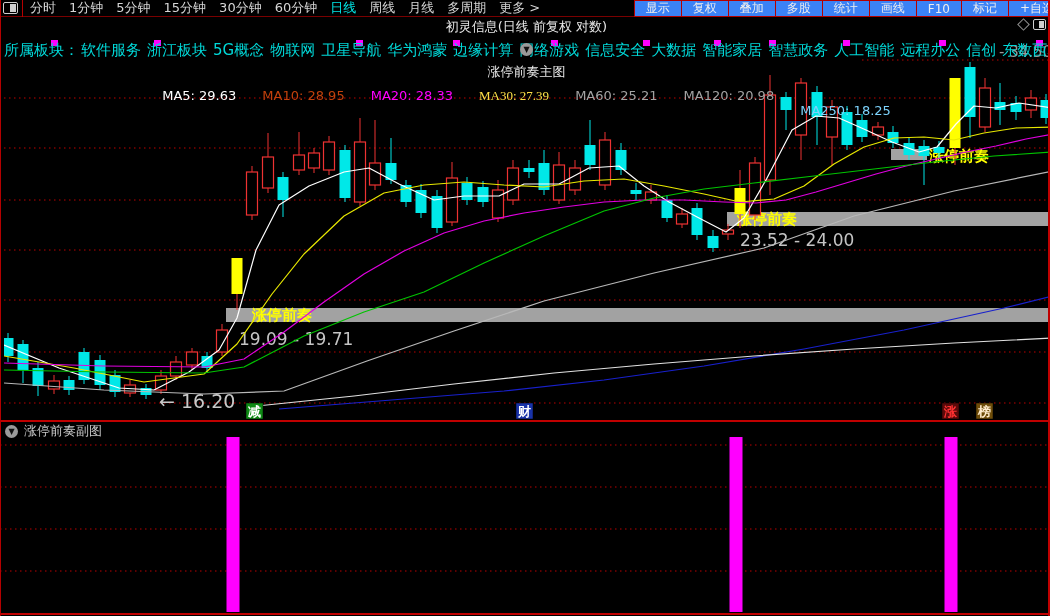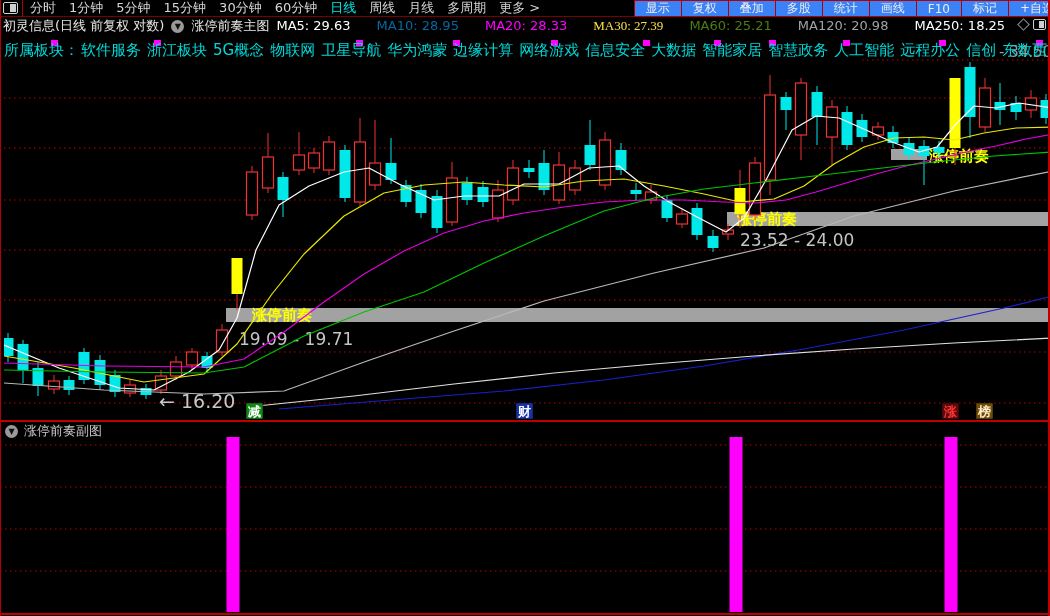--- a/index.html
+++ b/index.html
@@ -15,21 +15,21 @@
   .win-icon::after { content:""; position:absolute; right:1px; top:1px; bottom:1px; width:6px; background:#cfcfcf; }
   .tb-sep { width:1px; height:17px; background:#b40000; margin-right:7px; flex:0 0 auto; }
   .tabs { display:flex; gap:13px; align-items:center; }
   .tab { color:#d6d6d6; font-size:13px; cursor:default; white-space:nowrap; }
   .tab.active { color:#00e8e8; }
   .rbtns { position:absolute; right:-16px; top:0; display:flex; height:17px; }
   .rbtn { border:1px solid #b40000; margin-left:-1px; color:#ededed; font-size:12px;
           padding:0 11px; display:flex; align-items:center; white-space:nowrap; background:#3b82f6; }
   
   .infobar { position:absolute; left:0; top:18px; width:1050px; height:16px; display:flex;
-             align-items:center; gap:7px; z-index:20; background:#000; padding-left:3px; }
+             align-items:center; gap:7px; z-index:20; background:#000; padding-left:3px;flex-direction:column; }
   .stock-title { color:#e8e8e8; font-size:13px; white-space:nowrap; }
   .chev-circle { width:13px; height:13px; border-radius:50%; background:#9a9a9a; color:#111;
                  font-size:8px; line-height:13px; text-align:center; flex:0 0 auto; }
   .ind-title { color:#e8e8e8; font-size:13px; white-space:nowrap; }
   .ma-item { font-size:13px; white-space:nowrap; }
   .info-icons { position:absolute; right:4px; top:1px; display:flex; gap:5px; align-items:center; }
   .diamond { width:9px; height:9px; border:1px solid #909090; transform:rotate(45deg); }
   .pane-icon { width:13px; height:11px; border:1px solid #cfcfcf; border-radius:2px; position:relative; }
   .pane-icon::after { content:""; position:absolute; right:1px; top:1px; bottom:1px; width:5px; background:#cfcfcf; }
   
@@ -79,26 +79,26 @@
       <span class="rbtn">+自选</span>
     </div>
 </div>
 
 <div class="infobar">
   <span class="stock-title">初灵信息(日线 前复权 对数)</span>
   <span class="chev-circle">▼</span>
   <span class="ind-title">涨停前奏主图</span>
   <span id="legend" style="display:flex;gap:26px;">
       <span class="ma-item" style="color: rgb(255, 255, 255);">MA5: 29.63</span>
-      <span class="ma-item" style="color: #0369a1;">MA10: 28.95</span>
+      <span class="ma-item" style="color: #c2410c;">MA10: 28.95</span>
       <span class="ma-item" style="color: rgb(255, 0, 255);">MA20: 28.33</span>
       <span class="ma-item" style="color: #fde047; font-family: Liberation Serif, serif;">MA30: 27.39</span>
-      <span class="ma-item" style="color: #4d7c0f;">MA60: 25.21</span>
+      <span class="ma-item" style="color: #a3a3a3;">MA60: 25.21</span>
       <span class="ma-item" style="color: #a3a3a3;">MA120: 20.98</span>
-      <span class="ma-item" style="color: #ffffff;">MA250: 18.25</span>
+      <span class="ma-item" style="color: #7dd3fc; margin-top: 15px;">MA250: 18.25</span>
     </span>
   <span class="info-icons">
     <span class="diamond"></span>
     <span class="pane-icon"></span>
   </span>
 </div>
 
 <div class="sectors">
   <span class="sector-prefix">所属板块：</span><span id="sector-links"><span class="sector-link">软件服务</span><span class="sector-link">浙江板块</span><span class="sector-link">5G概念</span><span class="sector-link">物联网</span><span class="sector-link">卫星导航</span><span class="sector-link">华为鸿蒙</span><span class="sector-link">边缘计算</span><span class="sector-link">网络游戏</span><span class="sector-link">信息安全</span><span class="sector-link">大数据</span><span class="sector-link">智能家居</span><span class="sector-link">智慧政务</span><span class="sector-link">人工智能</span><span class="sector-link">远程办公</span><span class="sector-link">信创</span><span class="sector-link">东数西算</span><span class="sector-link">Web3概念</span><span class="sector-link">6G概念</span></span>
 </div>

